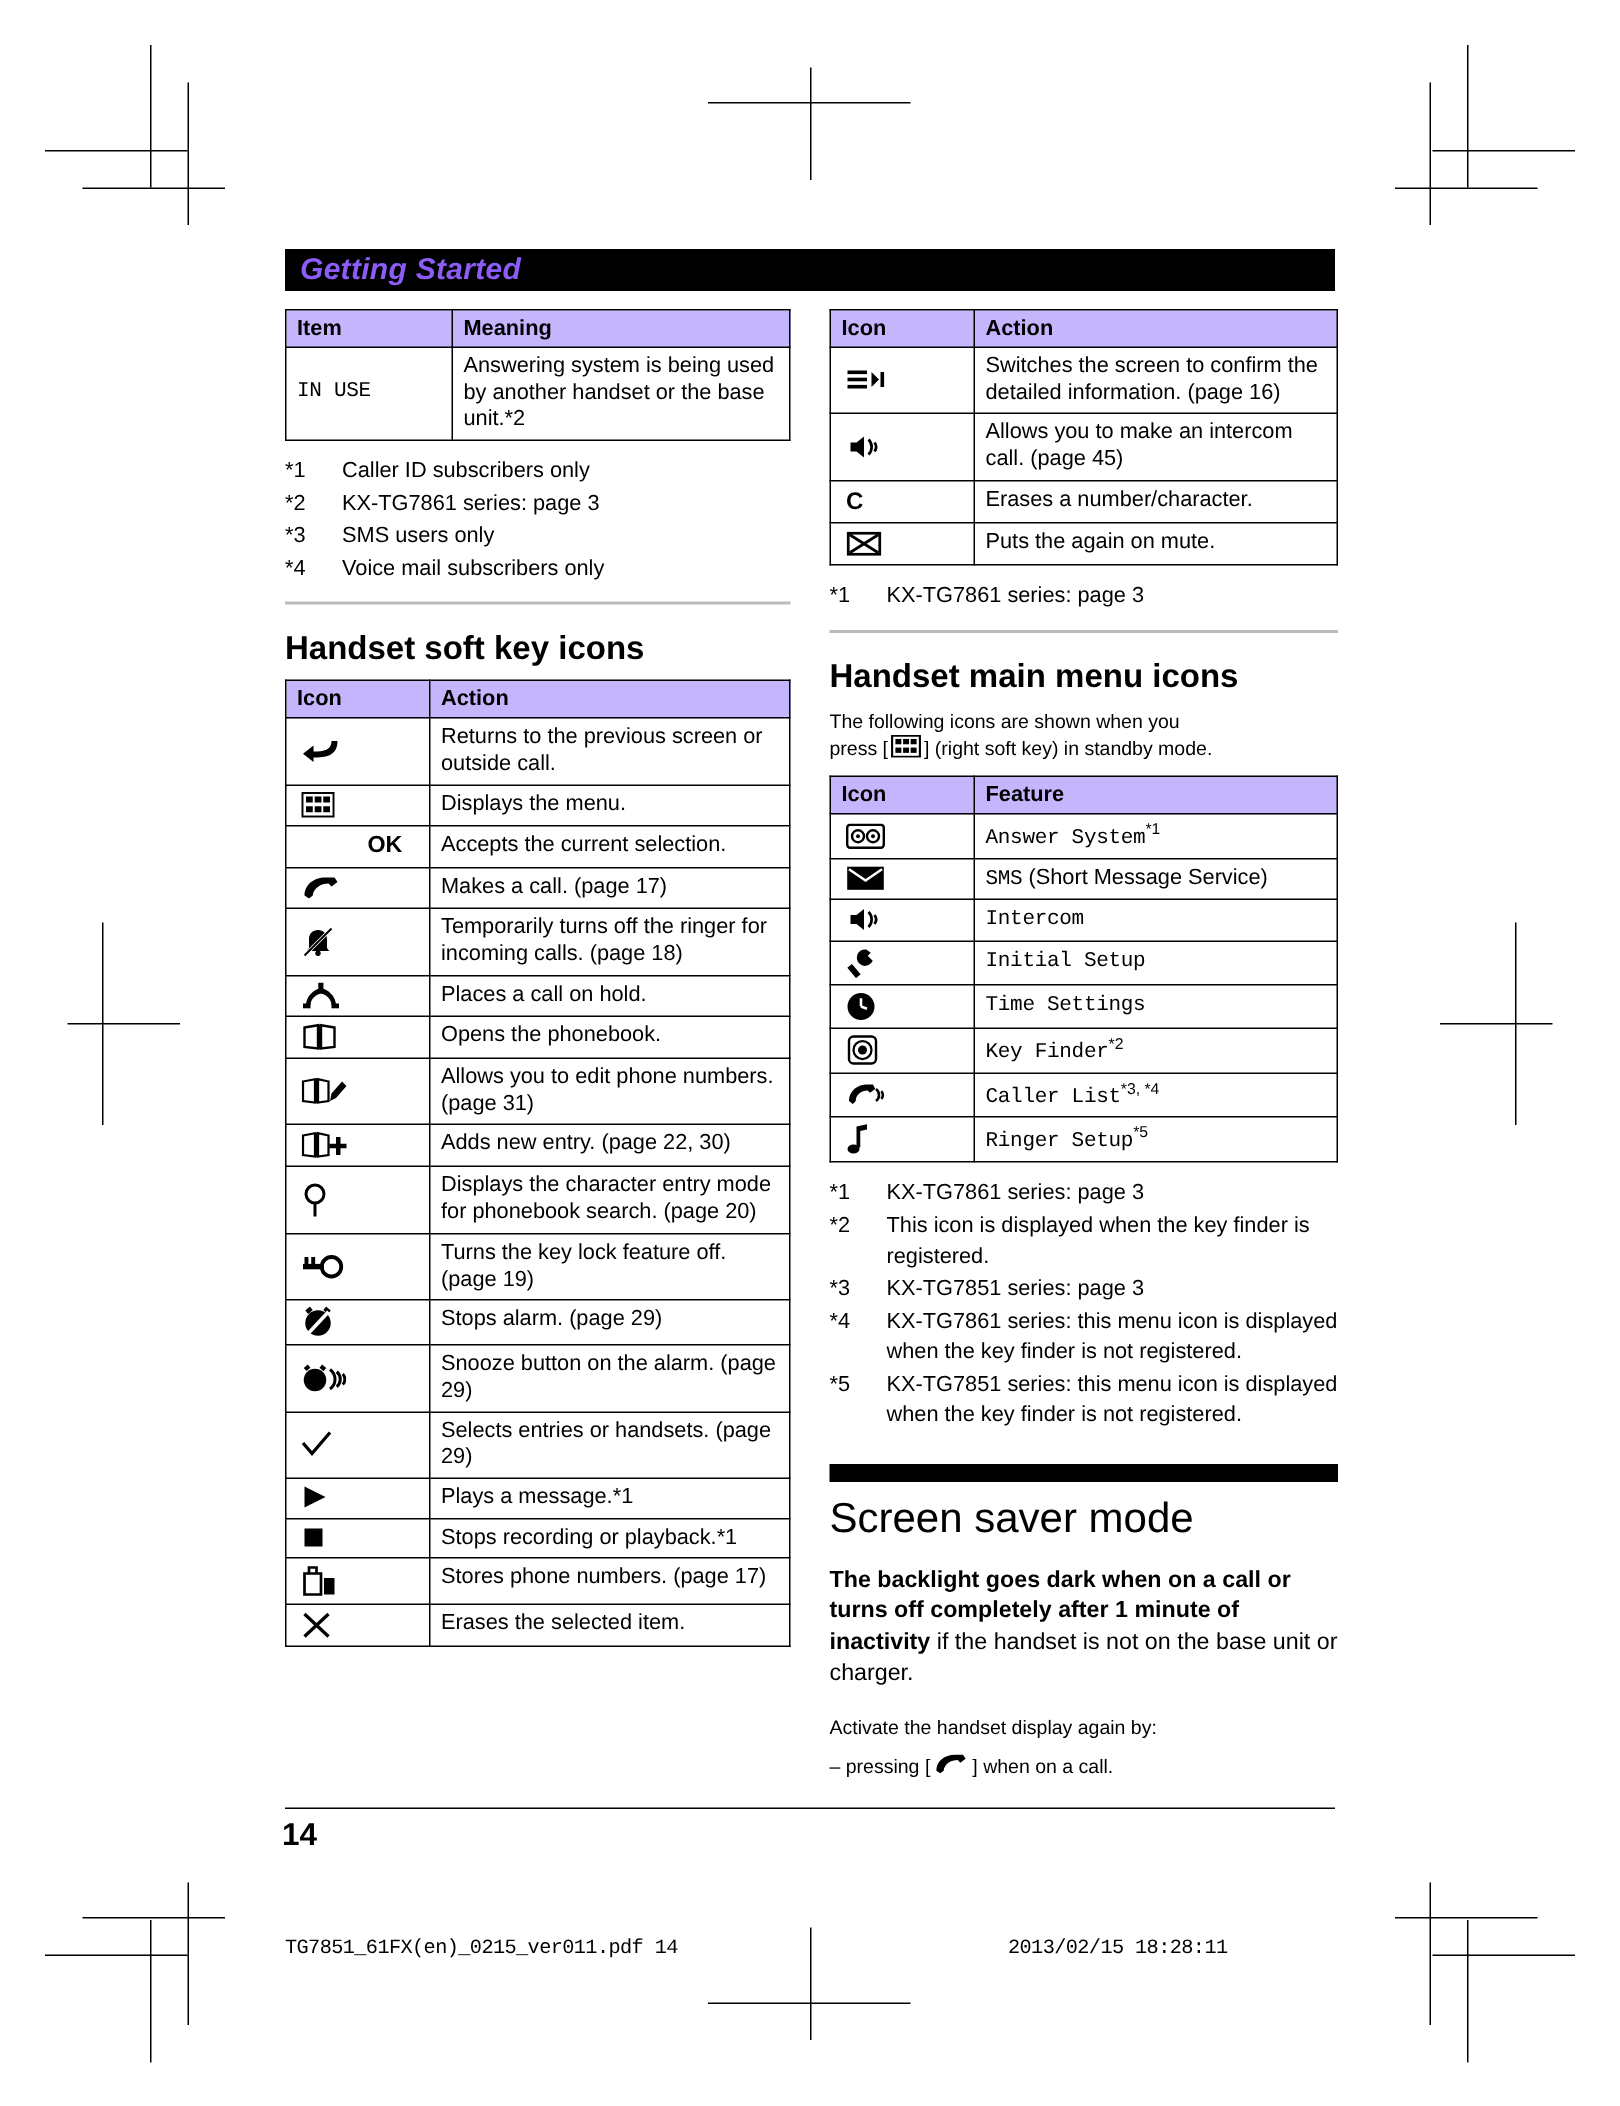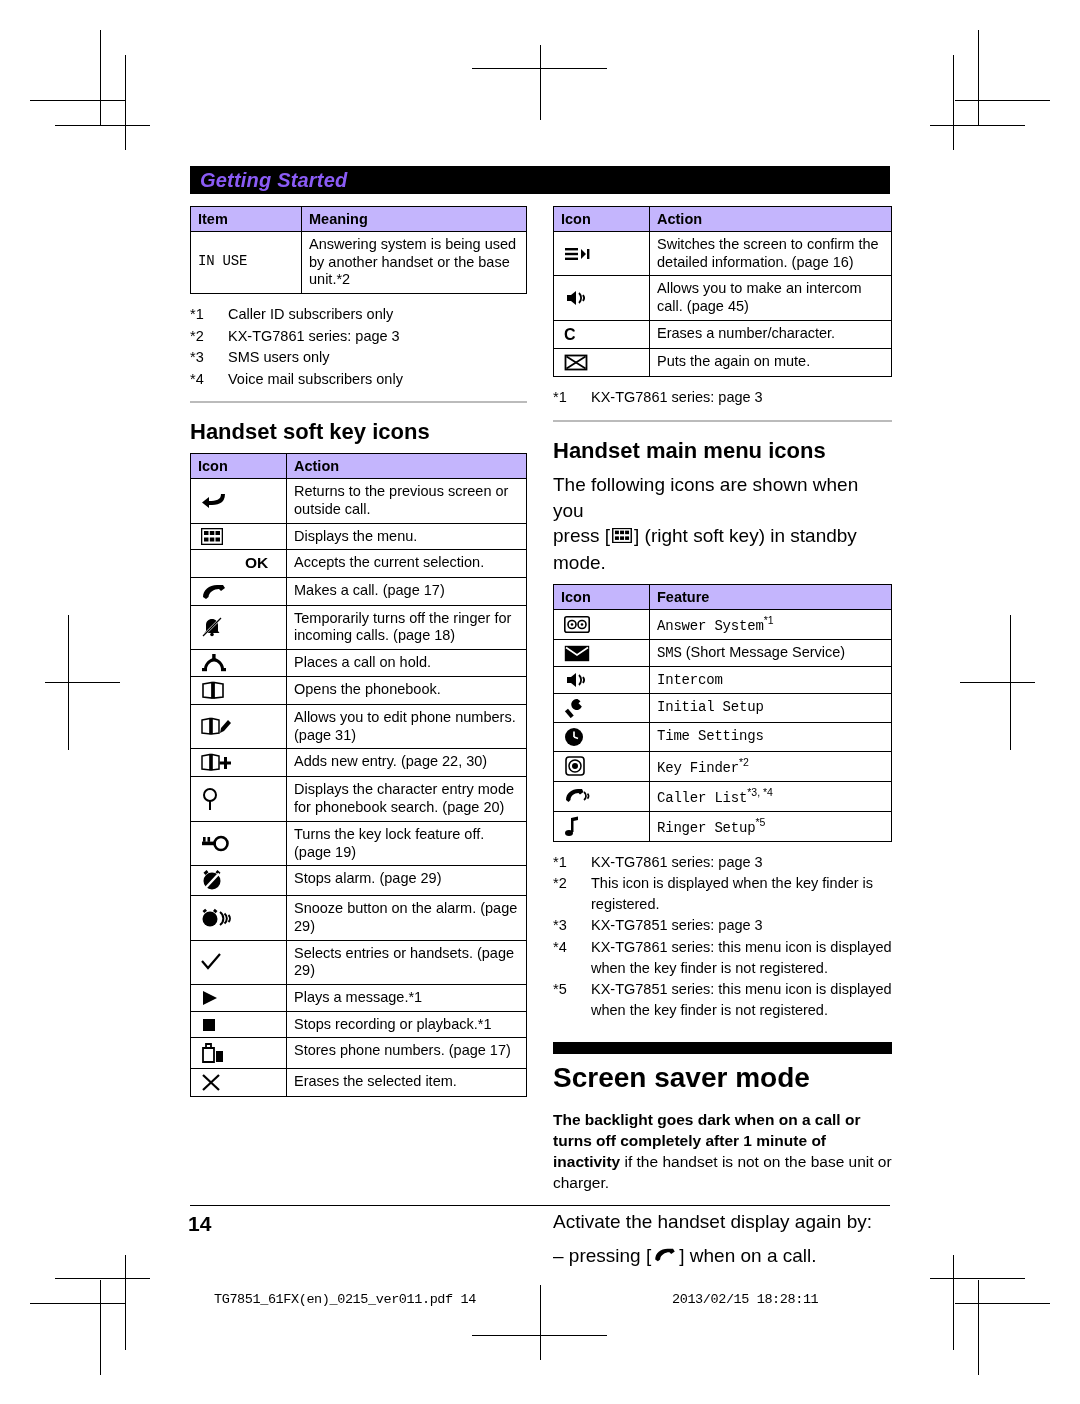--- a/index.html
+++ b/index.html
@@ -97,31 +97,31 @@
 
   h2.sec {
     font-size: 22px;
     font-weight: bold;
     margin: 16px 0 8px 0;
   }
   .rule {
     border-top: 2px solid #bbbbbb;
     margin: 12px 0 10px 0;
   }
-  .para { font-size: 19px; line-height: 1.35; margin: 0 0 8px 0; }
+  .para { font-size: 13px; line-height: 1.35; margin: 0 0 8px 0; }
 
   
   .band2 {
     background: #000000;
     height: 12px;
     margin: 22px 0 0 0;
   }
   h1.big {
     font-size: 28px;
-    font-weight: bold;
+    font-weight: normal;
     margin: 8px 0 12px 0;
   }
   .bold-para { font-weight: bold; font-size: 15.5px; line-height: 1.35; }
   .normal-inline { font-weight: normal; }
 
   
   .pageno {
     position: absolute;
     left: 188px; top: 1212px;
     font-size: 21px;
@@ -132,21 +132,20 @@
     left: 190px; top: 1205px;
     width: 700px;
     border-top: 1px solid #000;
   }
   .footer-left {
     position: absolute;
     left: 190px; top: 1292px;
     font-size: 13.5px;
     font-family: "Liberation Mono", monospace;
     letter-spacing: -0.4px;
-    margin-left: 24px;
   }
   .footer-right {
     position: absolute;
     left: 672px; top: 1292px;
     font-size: 13.5px;
     font-family: "Liberation Mono", monospace;
     letter-spacing: -0.4px;
   }
 
   .ico { display:inline-block; vertical-align: middle; }

